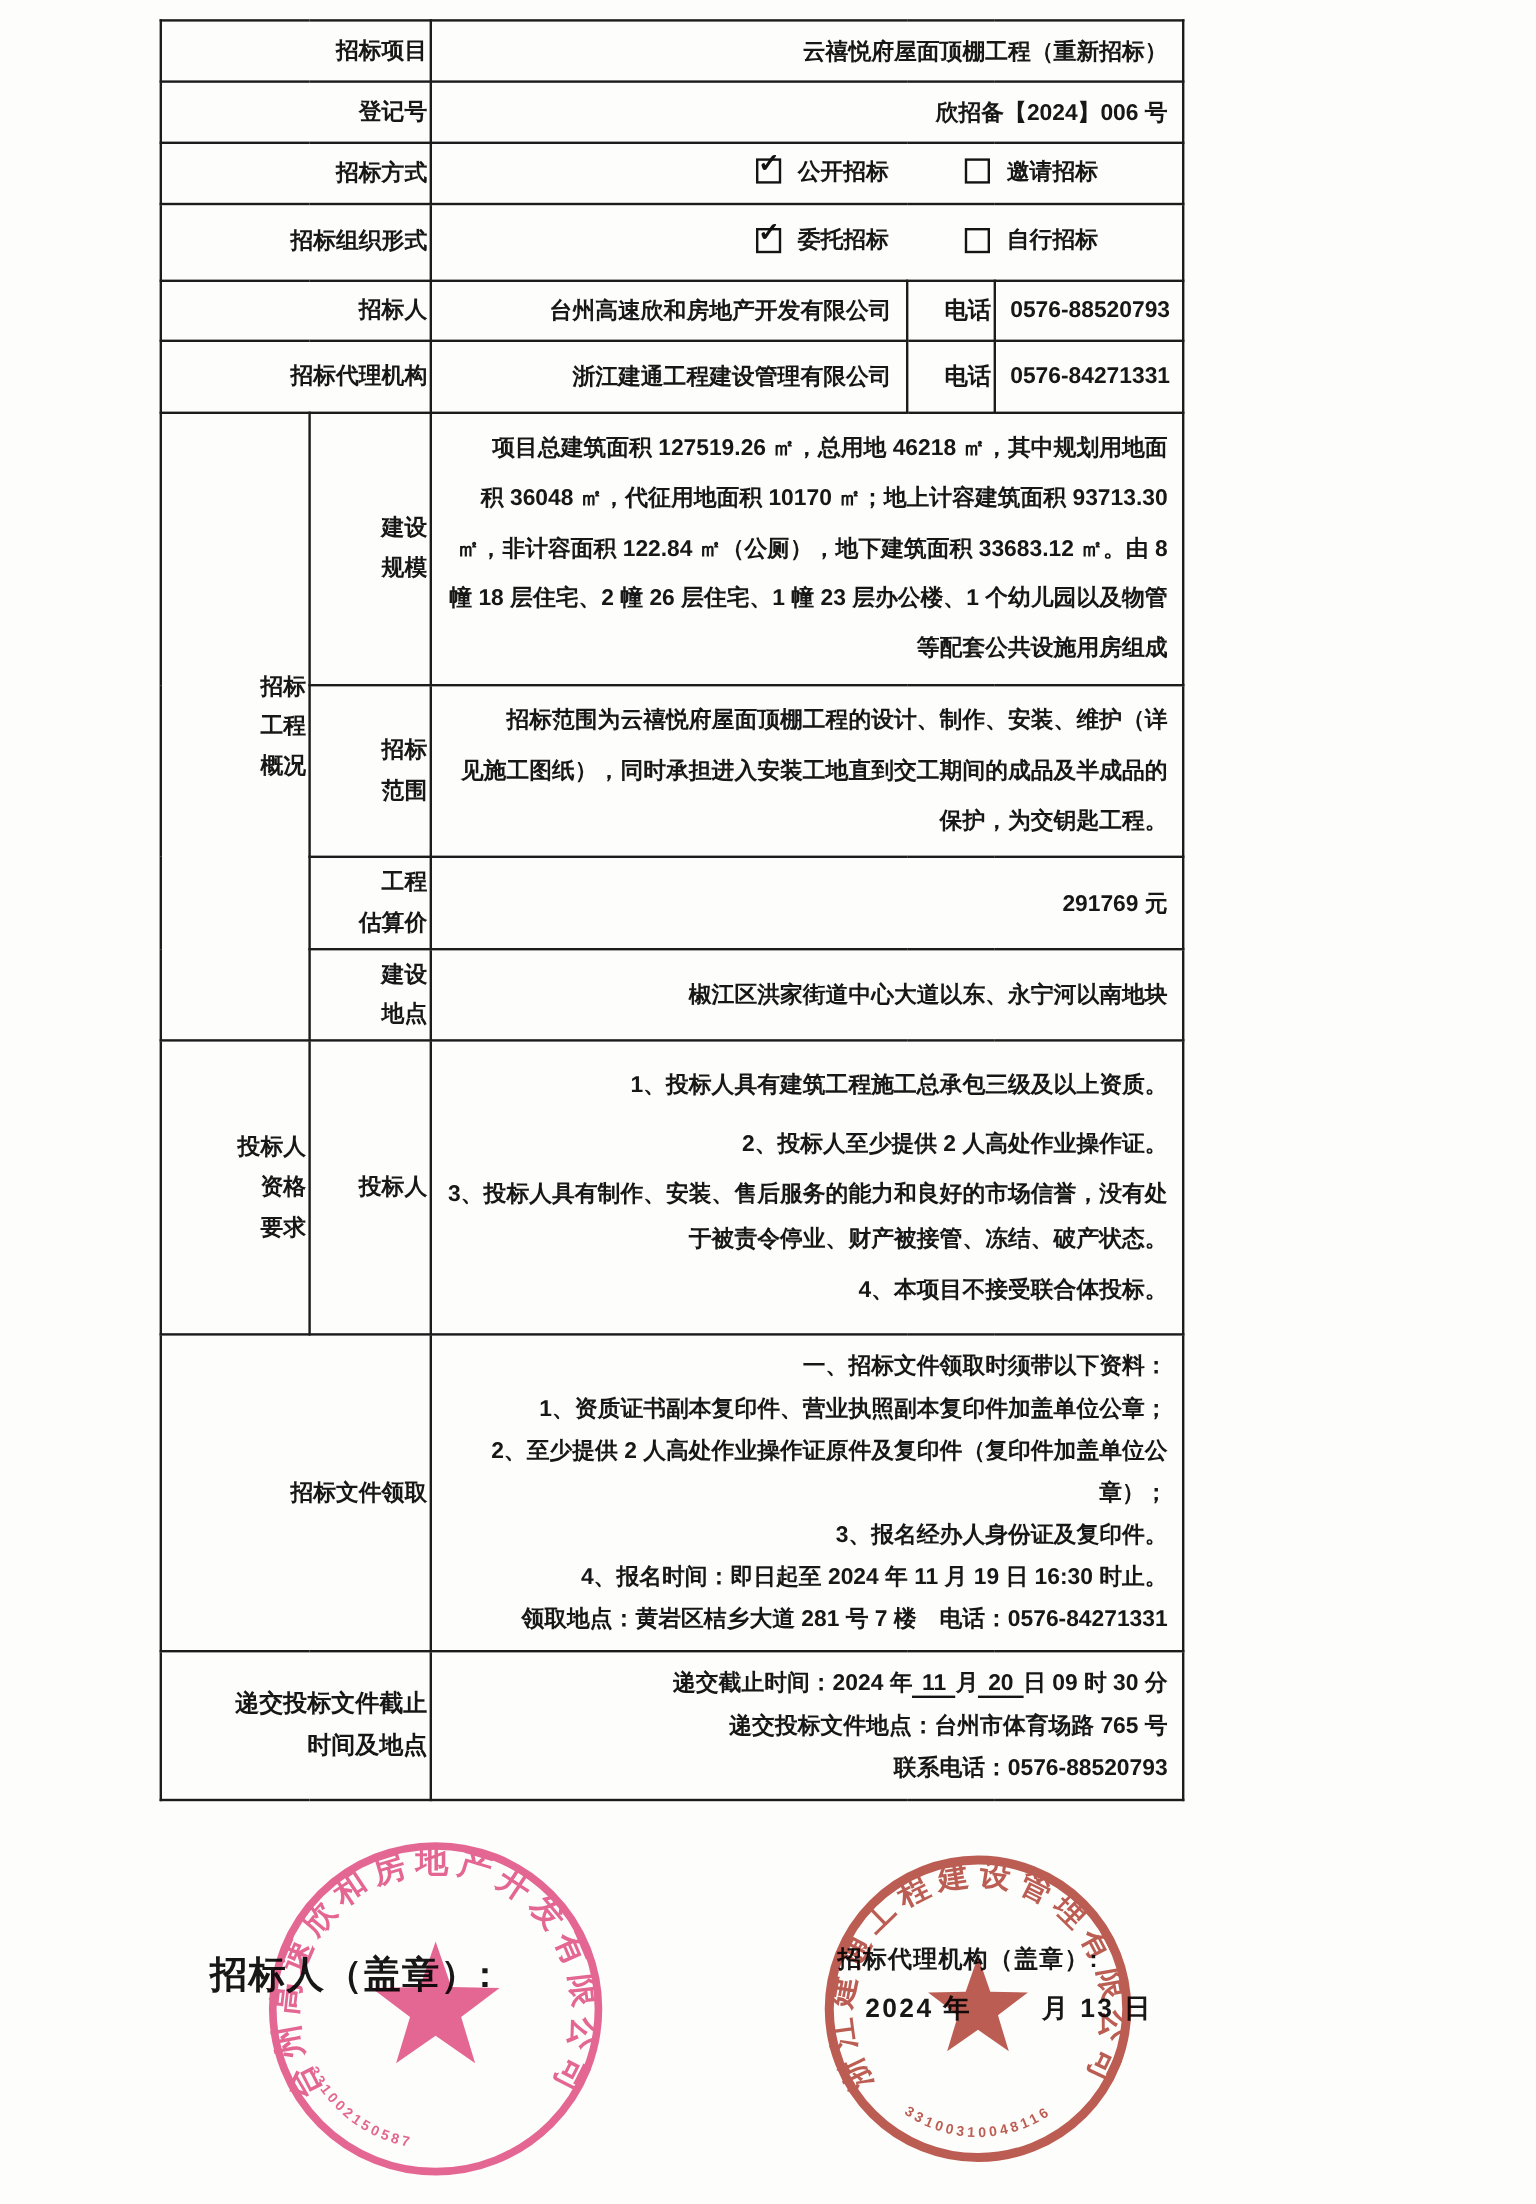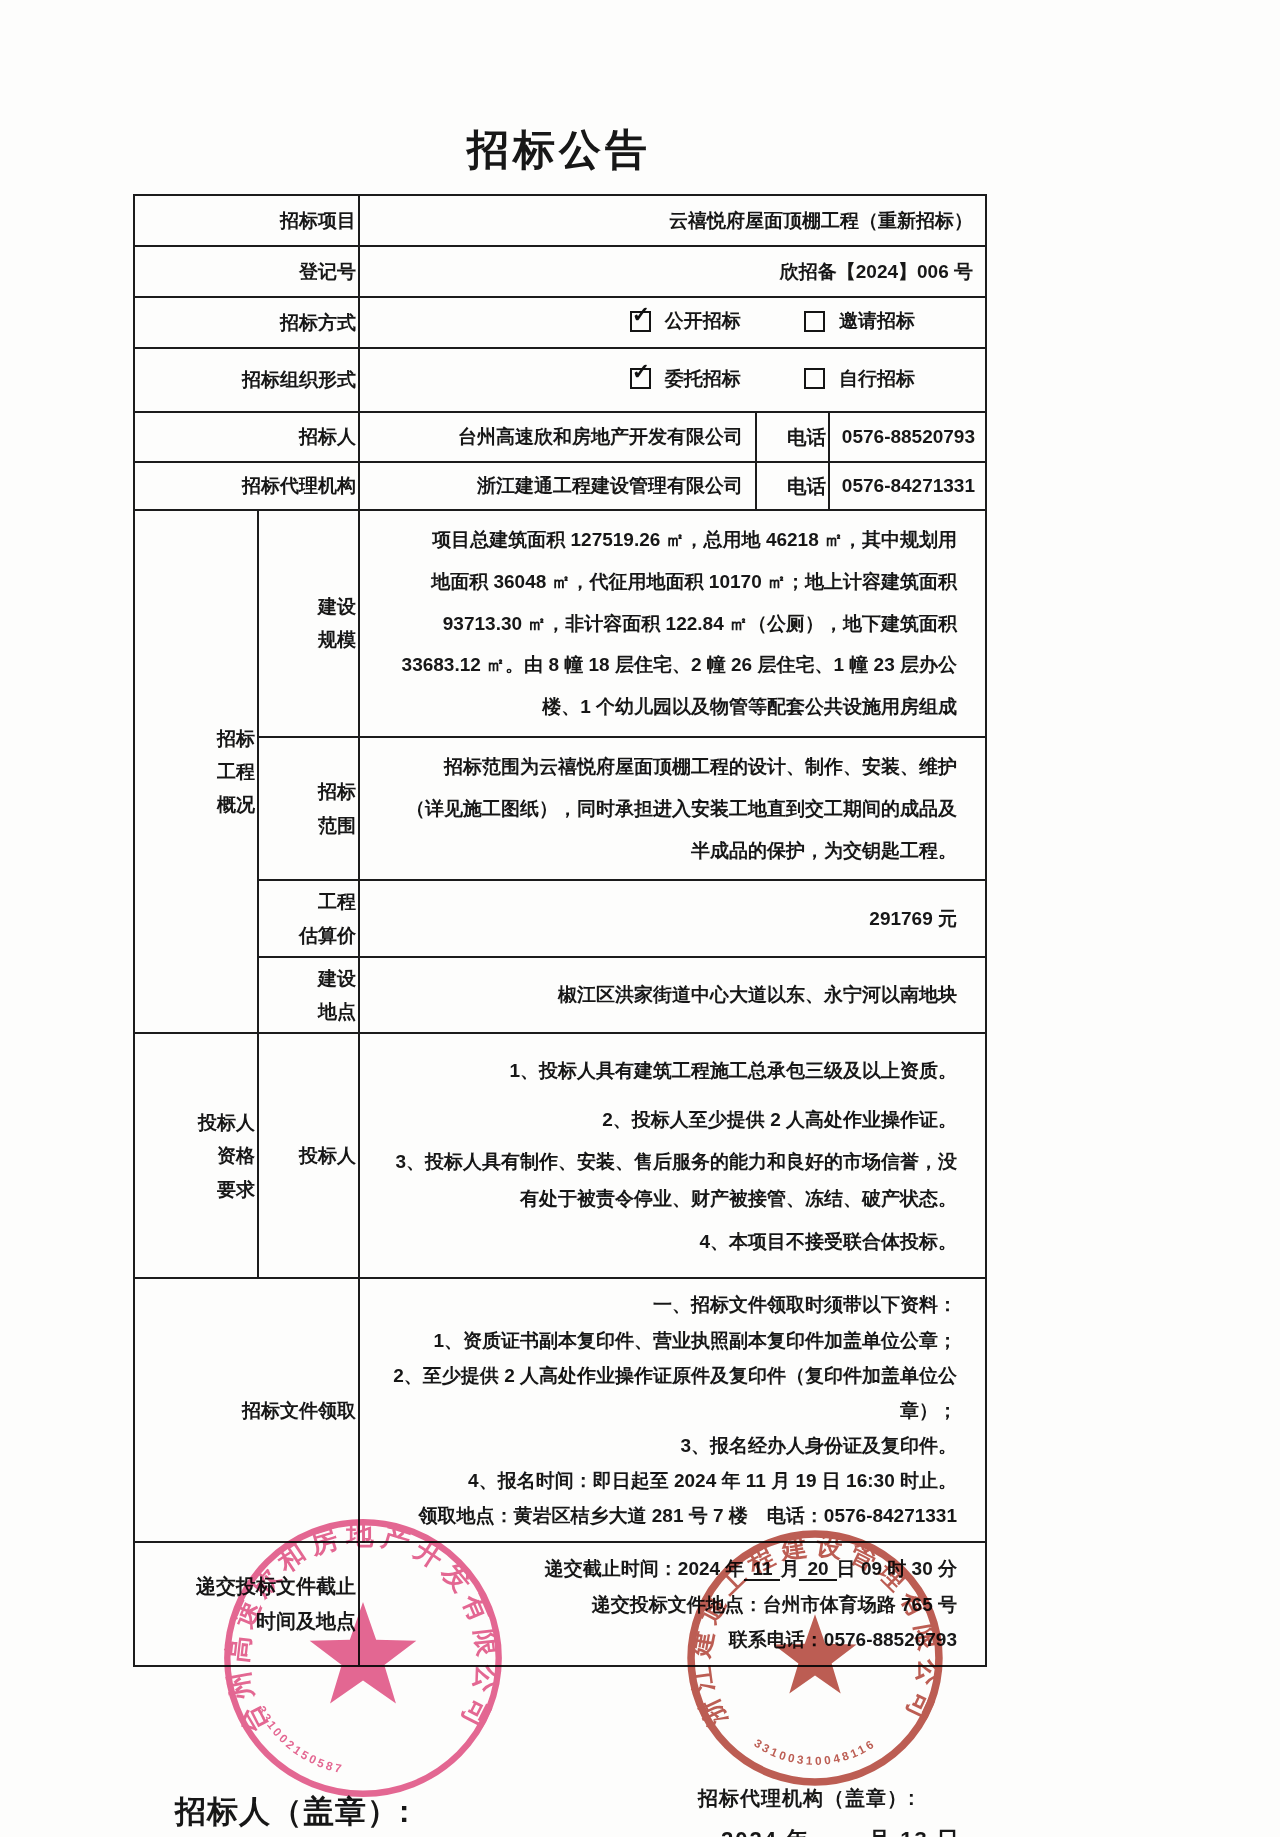--- a/index.html
+++ b/index.html
@@ -45,21 +45,21 @@
     padding:4px 12px;
     font-weight:600;
     font-size:19.5px;
   }
   td.phone{
     padding:8px 10px;
     font-weight:600;
     font-size:19.5px;
   }
   td.para{
-    padding:8px 28px;
+    padding:8px 12px;
     font-weight:600;
     font-size:19px;
   }
   .indent{ text-indent:2em; }
   .lh-big{ line-height:2.2; }
   .lh-huge{ line-height:2.6; }
   .lh-med{ line-height:1.85; }
   .opt{ display:inline-flex; align-items:center; margin-right:58px; }
   .cb{
     display:inline-block;
@@ -108,21 +108,20 @@
   }
   .seal-left{ left:217px; top:1505px; width:292px; height:306px; opacity:.82; }
   .seal-right{ left:681px; top:1520px; width:268px; height:276px; opacity:.88; }
   .seal text{ font-family:"Liberation Sans", sans-serif; font-weight:700; }
 </style>
 </head>
 <body>
 
 <div class="page">
 
-  <h1 class="title">招标公告</h1>
 
   <table class="doc">
     <colgroup>
       <col style="width:124px">
         <col style="width:101px">
         <col style="width:397px">
         <col style="width:73px">
         <col style="width:157px">
     </colgroup>
     <tbody>
@@ -163,21 +162,21 @@
             <span>自行招标</span>
           </span>
         </td>
       </tr>
       <tr style="height:50px">
         <td class="lab" colspan="2">招标人</td>
         <td class="val">台州高速欣和房地产开发有限公司</td>
         <td class="lab" style="font-size:19.5px">电话</td>
         <td class="phone">0576-88520793</td>
       </tr>
-      <tr style="height:48px">
+      <tr style="height:60px">
         <td class="lab" colspan="2">招标代理机构</td>
         <td class="val">浙江建通工程建设管理有限公司</td>
         <td class="lab" style="font-size:19.5px">电话</td>
         <td class="phone">0576-84271331</td>
       </tr>
 
       <tr style="height:206px">
         <td class="lab" rowspan="4">
           <span class="ln">招标</span>
           <span class="ln">工程</span>

